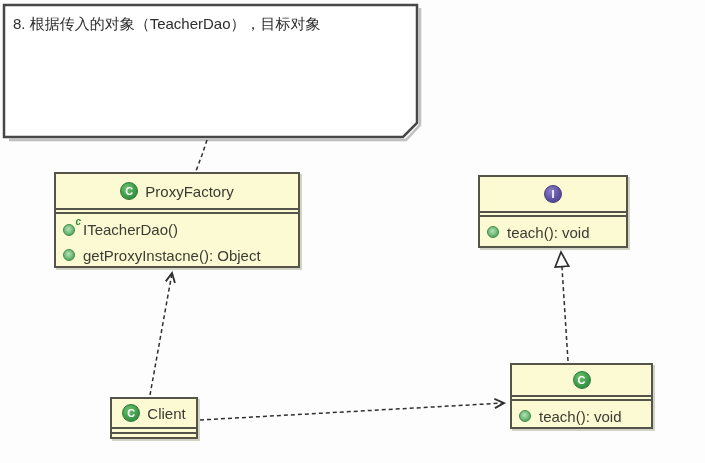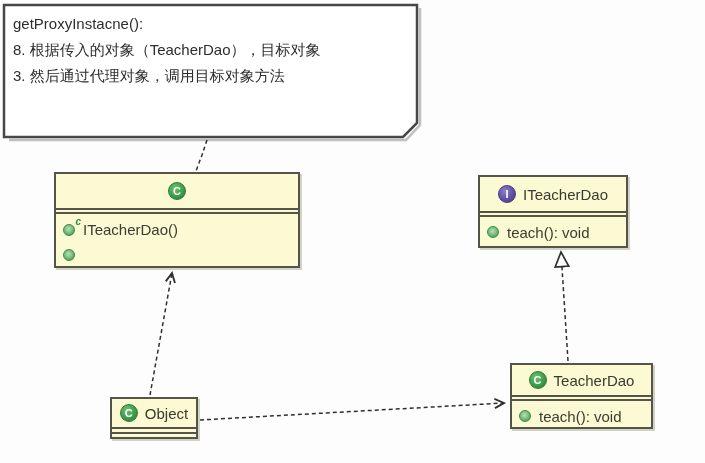--- a/index.html
+++ b/index.html
@@ -81,71 +81,69 @@
   <path d="M150,395 L172,273" fill="none" stroke="#2f2f2f" stroke-width="1.5" stroke-dasharray="4 3" marker-end="url(#arrowOpen)"></path>
 
   <path d="M200,420 L504,403" fill="none" stroke="#2f2f2f" stroke-width="1.5" stroke-dasharray="4 3" marker-end="url(#arrowOpen)"></path>
 
   <path d="M568,361 L561,252" fill="none" stroke="#2f2f2f" stroke-width="1.5" stroke-dasharray="4 3" marker-end="url(#arrowTriangle)"></path>
 </svg>
 
 <div class="layer nodes">
 
   <div class="note-text">
-    <div>getProxyInstacne():</div>
     <div>8. 根据传入的对象（TeacherDao），目标对象</div>
-    <div>3. 然后通过代理对象，调用目标对象方法</div>
   </div>
 
   <div class="uml-box" style="left:54px;top:172px;width:246px;height:96px;">
     <div class="uml-header" style="height:34px;">
       <span class="circle-icon class-icon">C</span>
+      <span>ProxyFactory</span>
     </div>
     <div class="uml-body">
       <div class="uml-member">
         <span class="ctor-wrap">
           <span class="method-icon"></span>
           <span class="ctor-c">c</span>
         </span>
         <span>ITeacherDao()</span>
       </div>
       <div class="uml-member">
         <span class="method-icon"></span>
+        <span>getProxyInstacne(): Object</span>
       </div>
     </div>
   </div>
 
   <div class="uml-box" style="left:478px;top:175px;width:150px;height:73px;">
     <div class="uml-header" style="height:34px;">
       <span class="circle-icon interface-icon">I</span>
-      <span>ITeacherDao</span>
     </div>
     <div class="uml-body">
       <div class="uml-member">
         <span class="method-icon"></span>
         <span>teach(): void</span>
       </div>
     </div>
   </div>
 
   <div class="uml-box" style="left:510px;top:363px;width:143px;height:66px;">
     <div class="uml-header" style="height:30px;">
       <span class="circle-icon class-icon">C</span>
-      <span>TeacherDao</span>
     </div>
     <div class="uml-body">
       <div class="uml-member">
         <span class="method-icon"></span>
         <span>teach(): void</span>
       </div>
     </div>
   </div>
 
   <div class="uml-box" style="left:110px;top:397px;width:88px;height:42px;">
     <div class="uml-header" style="height:28px;">
       <span class="circle-icon class-icon">C</span>
-      <span>Object</span>
+      <span>Client</span>
     </div>
     <div class="mini-comp"></div>
     <div class="mini-comp last"></div>
   </div>
 
 </div>
 
 </body></html>

